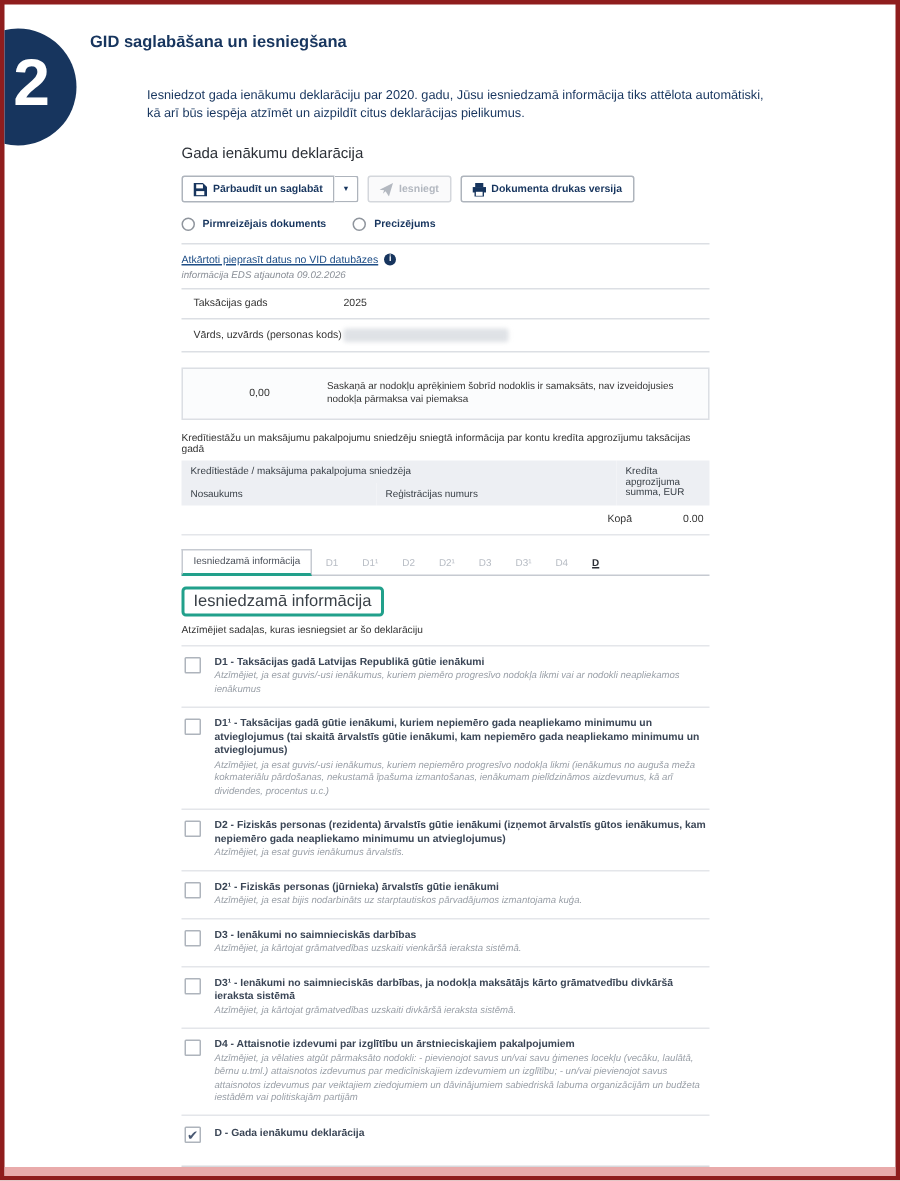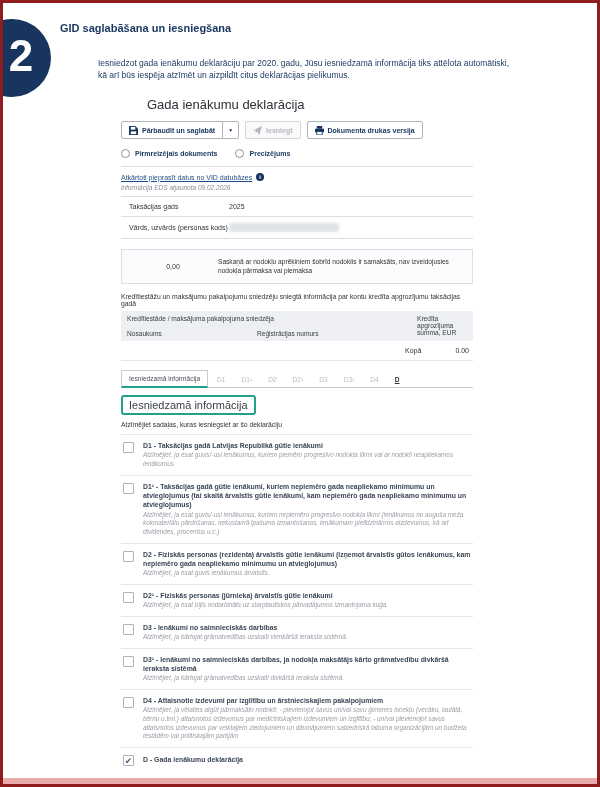--- a/index.html
+++ b/index.html
@@ -17,21 +17,21 @@
   }
   .page-title {
     position:absolute; left:57px; top:19px;
     font-size:11px; font-weight:bold; color:#17355e;
   }
   .intro {
     position:absolute; left:95px; top:54px; width:420px;
     font-size:8.5px; line-height:1.45; color:#17355e;
   }
   .form { position:absolute; left:118px; top:94px; width:352px; }
-  .form-title { font-size:13px; color:#2b2f36; margin-bottom:9px;margin-left:26px; }
+  .form-title { font-size:10px; color:#2b2f36; margin-bottom:9px; }
 
   .toolbar { display:flex; align-items:center; gap:6px; margin-bottom:10px; }
   .btn {
     display:inline-flex; align-items:center; gap:4px; height:18px;
     background:#fff; border:1px solid #aeb4bc; border-radius:2px;
     font-size:7px; font-weight:bold; color:#17355e; padding:0 7px;
     font-family:inherit; cursor:pointer; white-space:nowrap;
   }
   .btn svg { flex:none; }
   .split { display:inline-flex; }

